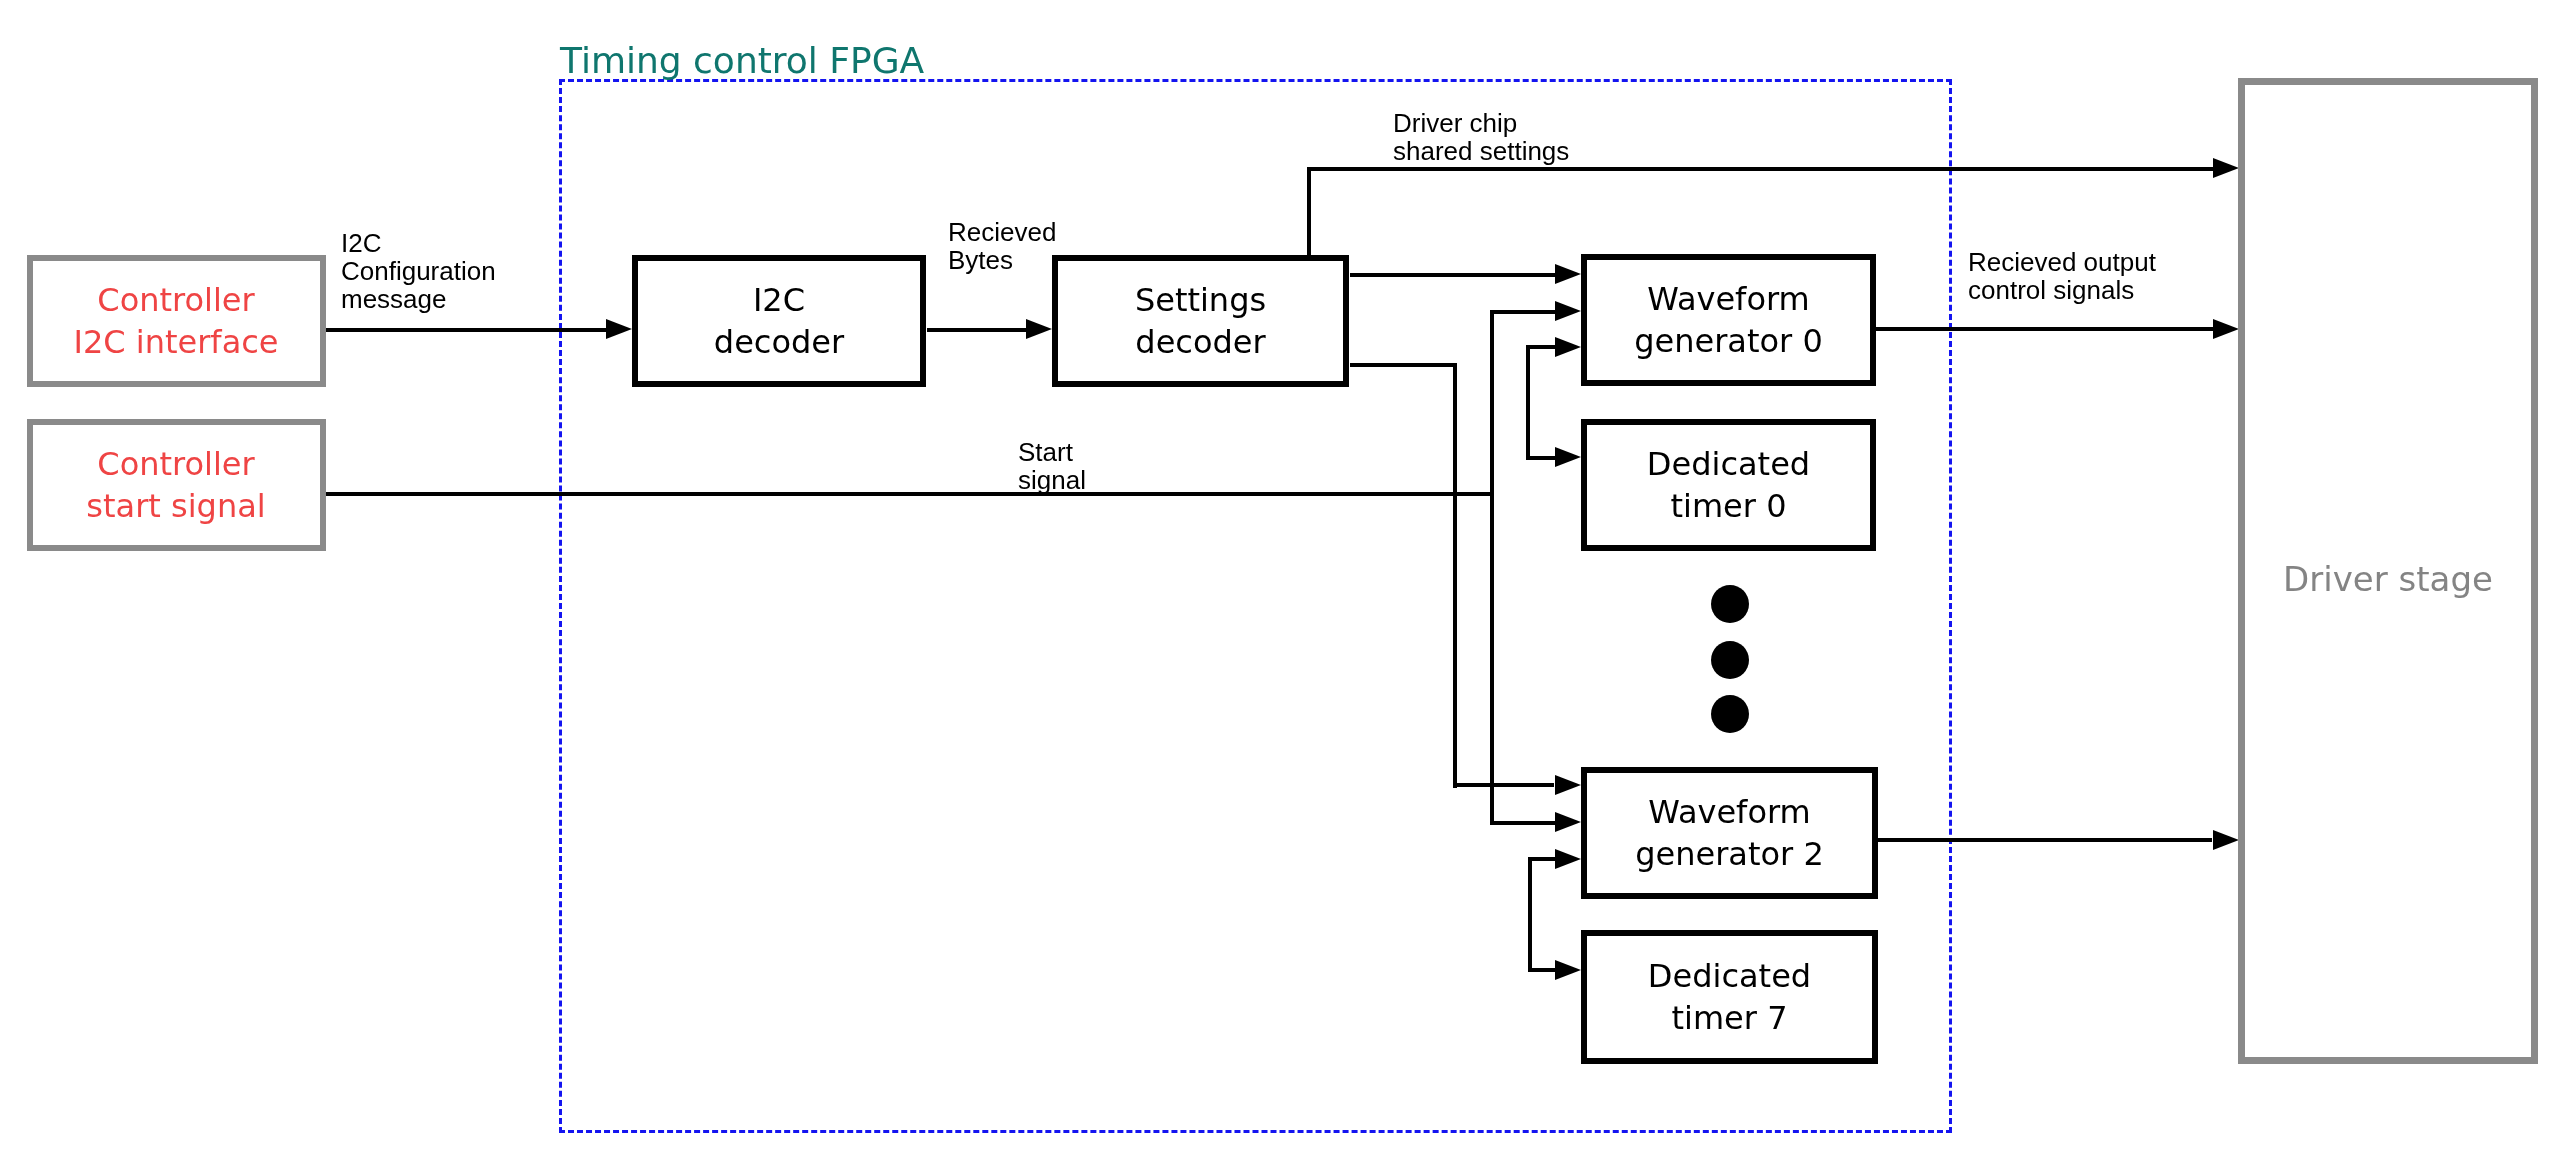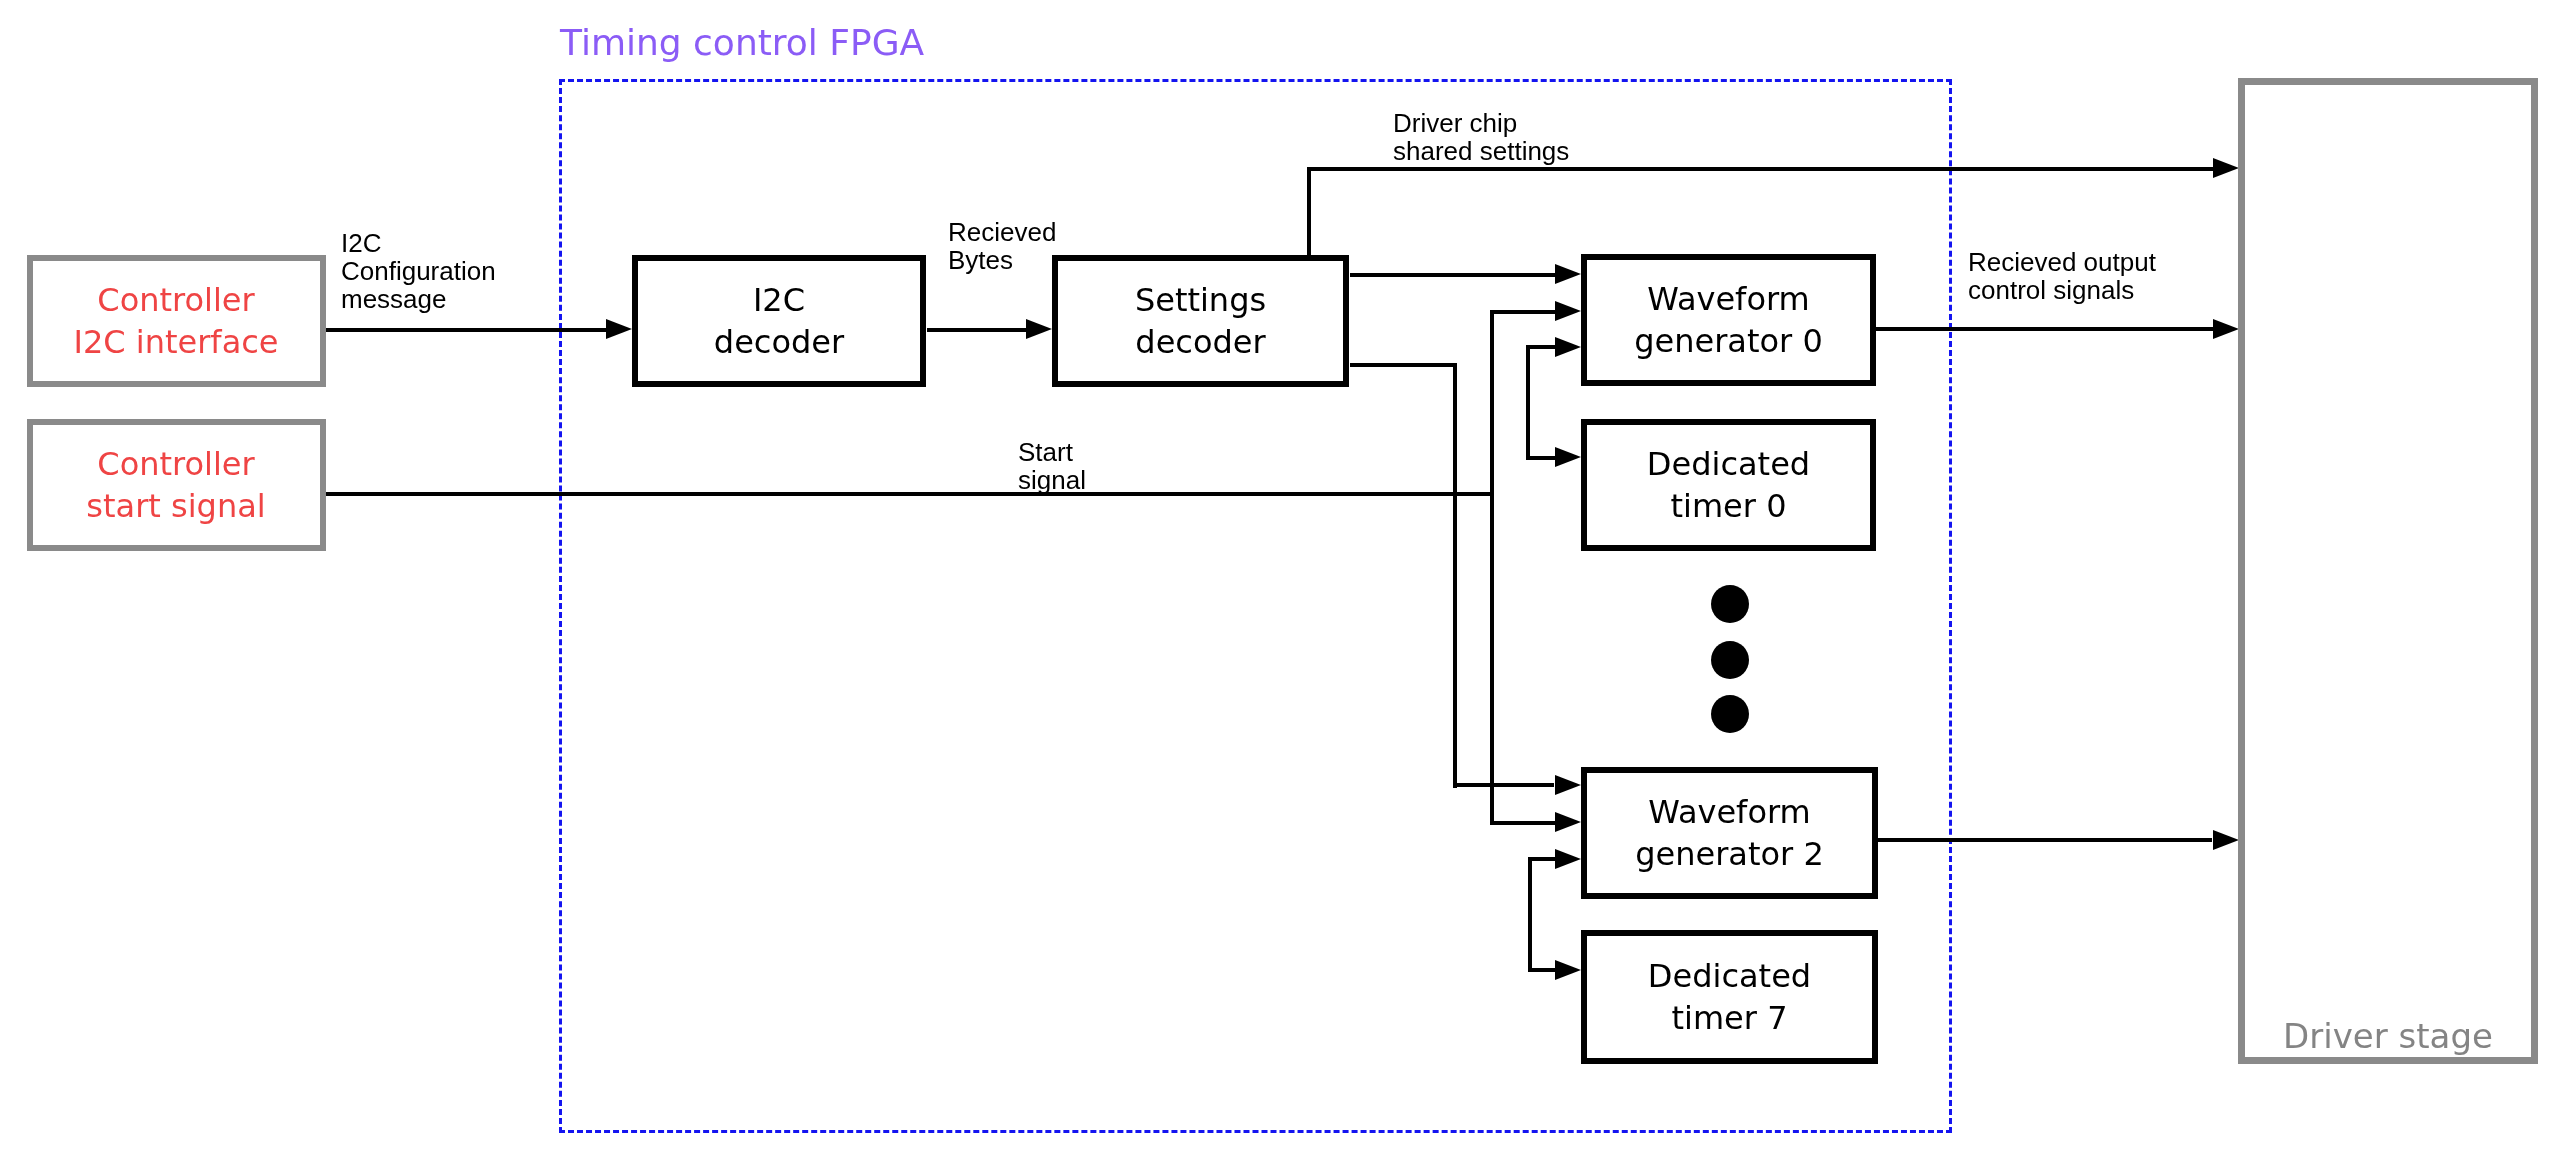--- a/index.html
+++ b/index.html
@@ -1,25 +1,25 @@
 <!DOCTYPE html>
 <html style="font-size:12px"><head>
 <meta charset="utf-8">
 <style>
   html,body{margin:0;padding:0;background:#ffffff;}
   .stage{position:relative;width:2576px;height:1159px;background:#ffffff;overflow:hidden;
          font-family:"DejaVu Sans", sans-serif;}
-  .title{position:absolute;left:560px;top:22px;font-size:36px;color:#8b5cf6;white-space:nowrap;}
+  .title{position:absolute;left:560px;top:40px;font-size:36px;color:#0f766e;white-space:nowrap;}
   .dashed{position:absolute;border:3.8px dashed #1414f0;box-sizing:border-box;}
   .box{position:absolute;background:#fff;box-sizing:border-box;display:flex;flex-direction:column;
        align-items:center;justify-content:center;text-align:center;}
   .box span{font-size:32px;line-height:42px;white-space:nowrap;}
   .box.black{border:6.8px solid #000;color:#000;}
   .box.gray{border:6.8px solid #8a8a8a;color:#ef4444;}
-  .box.driver{border:7.6px solid #8a8a8a;color:#848484;justify-content:flex-end;padding-top:16.7px;}
+  .box.driver{border:7.6px solid #8a8a8a;color:#848484;justify-content:center;padding-top:16.7px;}
   .box.driver span{font-size:34px;}
   .wire{position:absolute;background:#000;}
   .arr{position:absolute;width:0;height:0;border-top:10.6px solid transparent;
        border-bottom:10.6px solid transparent;border-left:26px solid #000;}
   .lbl{position:absolute;font-size:26px;line-height:28px;color:#000;white-space:nowrap;
        font-family:"Liberation Sans", sans-serif;}
   .dot{position:absolute;width:38px;height:38px;border-radius:50%;background:#000;}
 </style>
 </head>
 <body>

